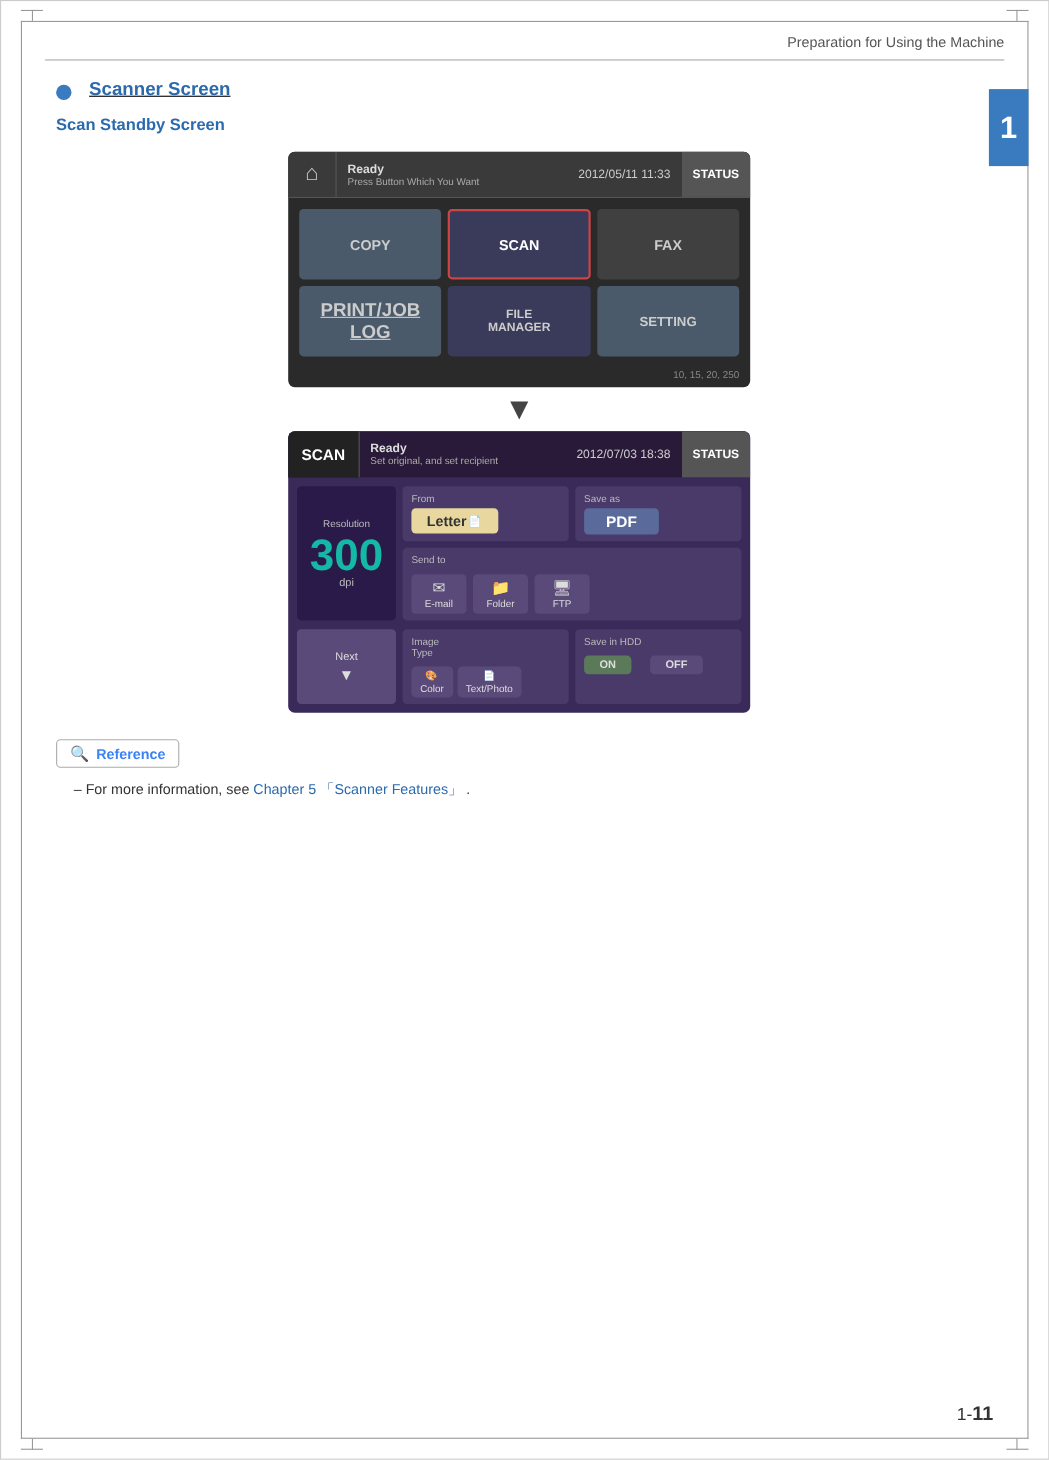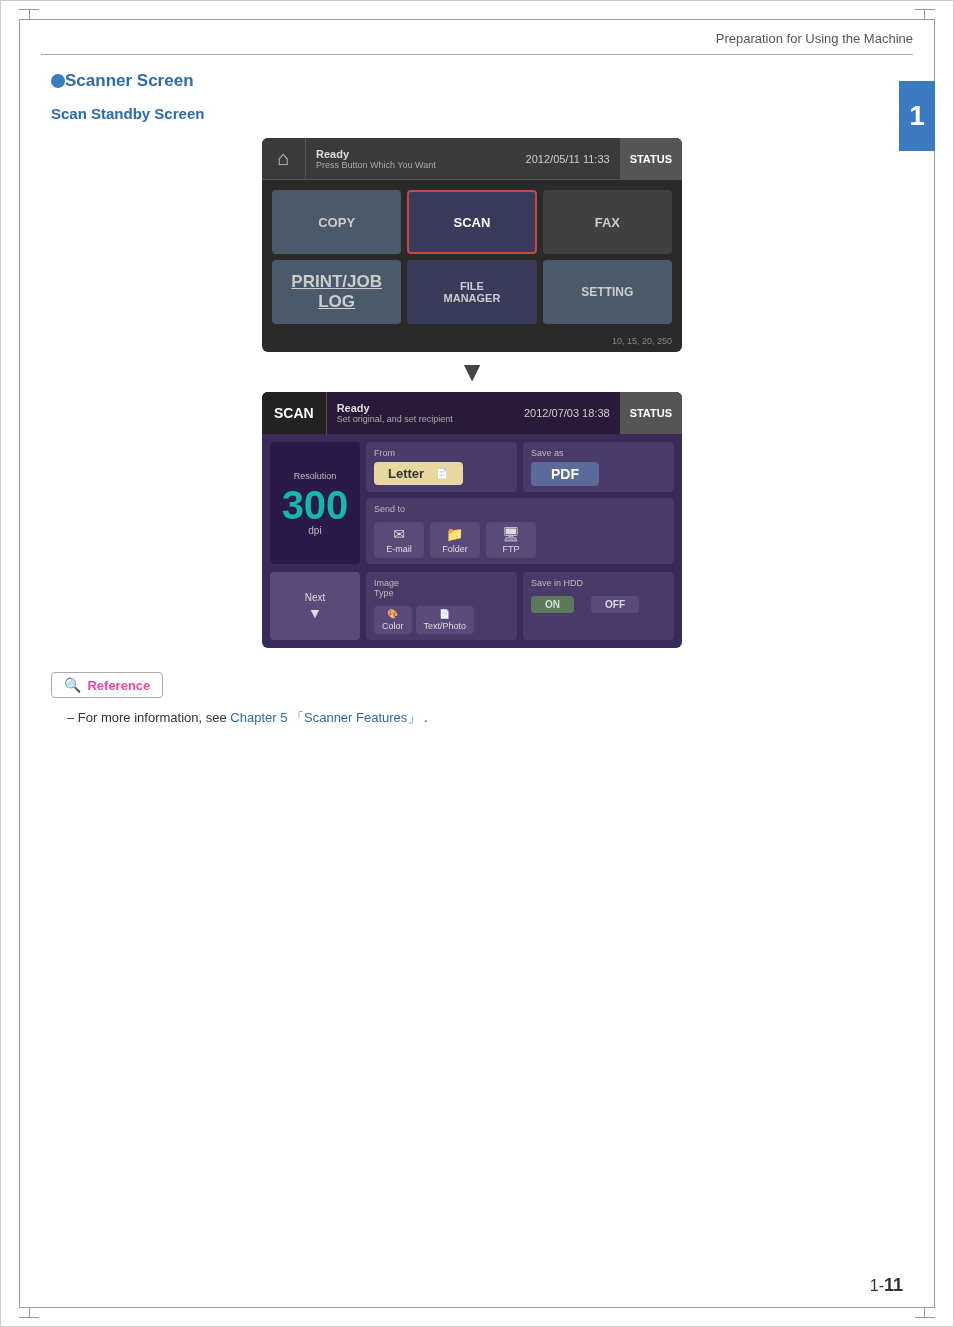--- a/index.html
+++ b/index.html
@@ -66,23 +66,24 @@
     .main-content {
       position: absolute;
       top: 70px;
       left: 50px;
       right: 60px;
     }
 
     
     .section-heading {
       display: flex;
-      align-items: center;
-      gap: 0;
+      align-items: flex-end;
+      gap: 16px;
       margin-bottom: 14px;
+      text-decoration: underline;
     }
     .section-dot {
       width: 14px;
       height: 14px;
       border-radius: 50%;
       background: #3a7abf;
       flex-shrink: 0;
     }
     .section-title {
       font-size: 17px;
@@ -324,21 +325,21 @@
     }
     .letter-btn {
       background: #e8d8a0;
       border-radius: 4px;
       padding: 4px 14px;
       font-size: 13px;
       font-weight: bold;
       color: #333;
       display: flex;
       align-items: center;
-      gap: 12px;
+      gap: 2px;
     }
 
     .saveas-box {
       background: #4a3a6a;
       border-radius: 4px;
       padding: 6px 8px;
       display: flex;
       flex-direction: column;
       align-items: flex-start;
     }
@@ -460,21 +461,21 @@
       padding: 4px 12px;
       margin-bottom: 10px;
     }
     .reference-icon {
       font-size: 14px;
       color: #555;
     }
     .reference-label {
       font-size: 13px;
       font-weight: bold;
-      color: #ec4899;
+      color: #3b82f6;
     }
     .reference-text {
       font-size: 13px;
       color: #333;
       padding-left: 16px;
       line-height: 1.6;
     }
     .reference-text::before {
       content: '– ';
     }

